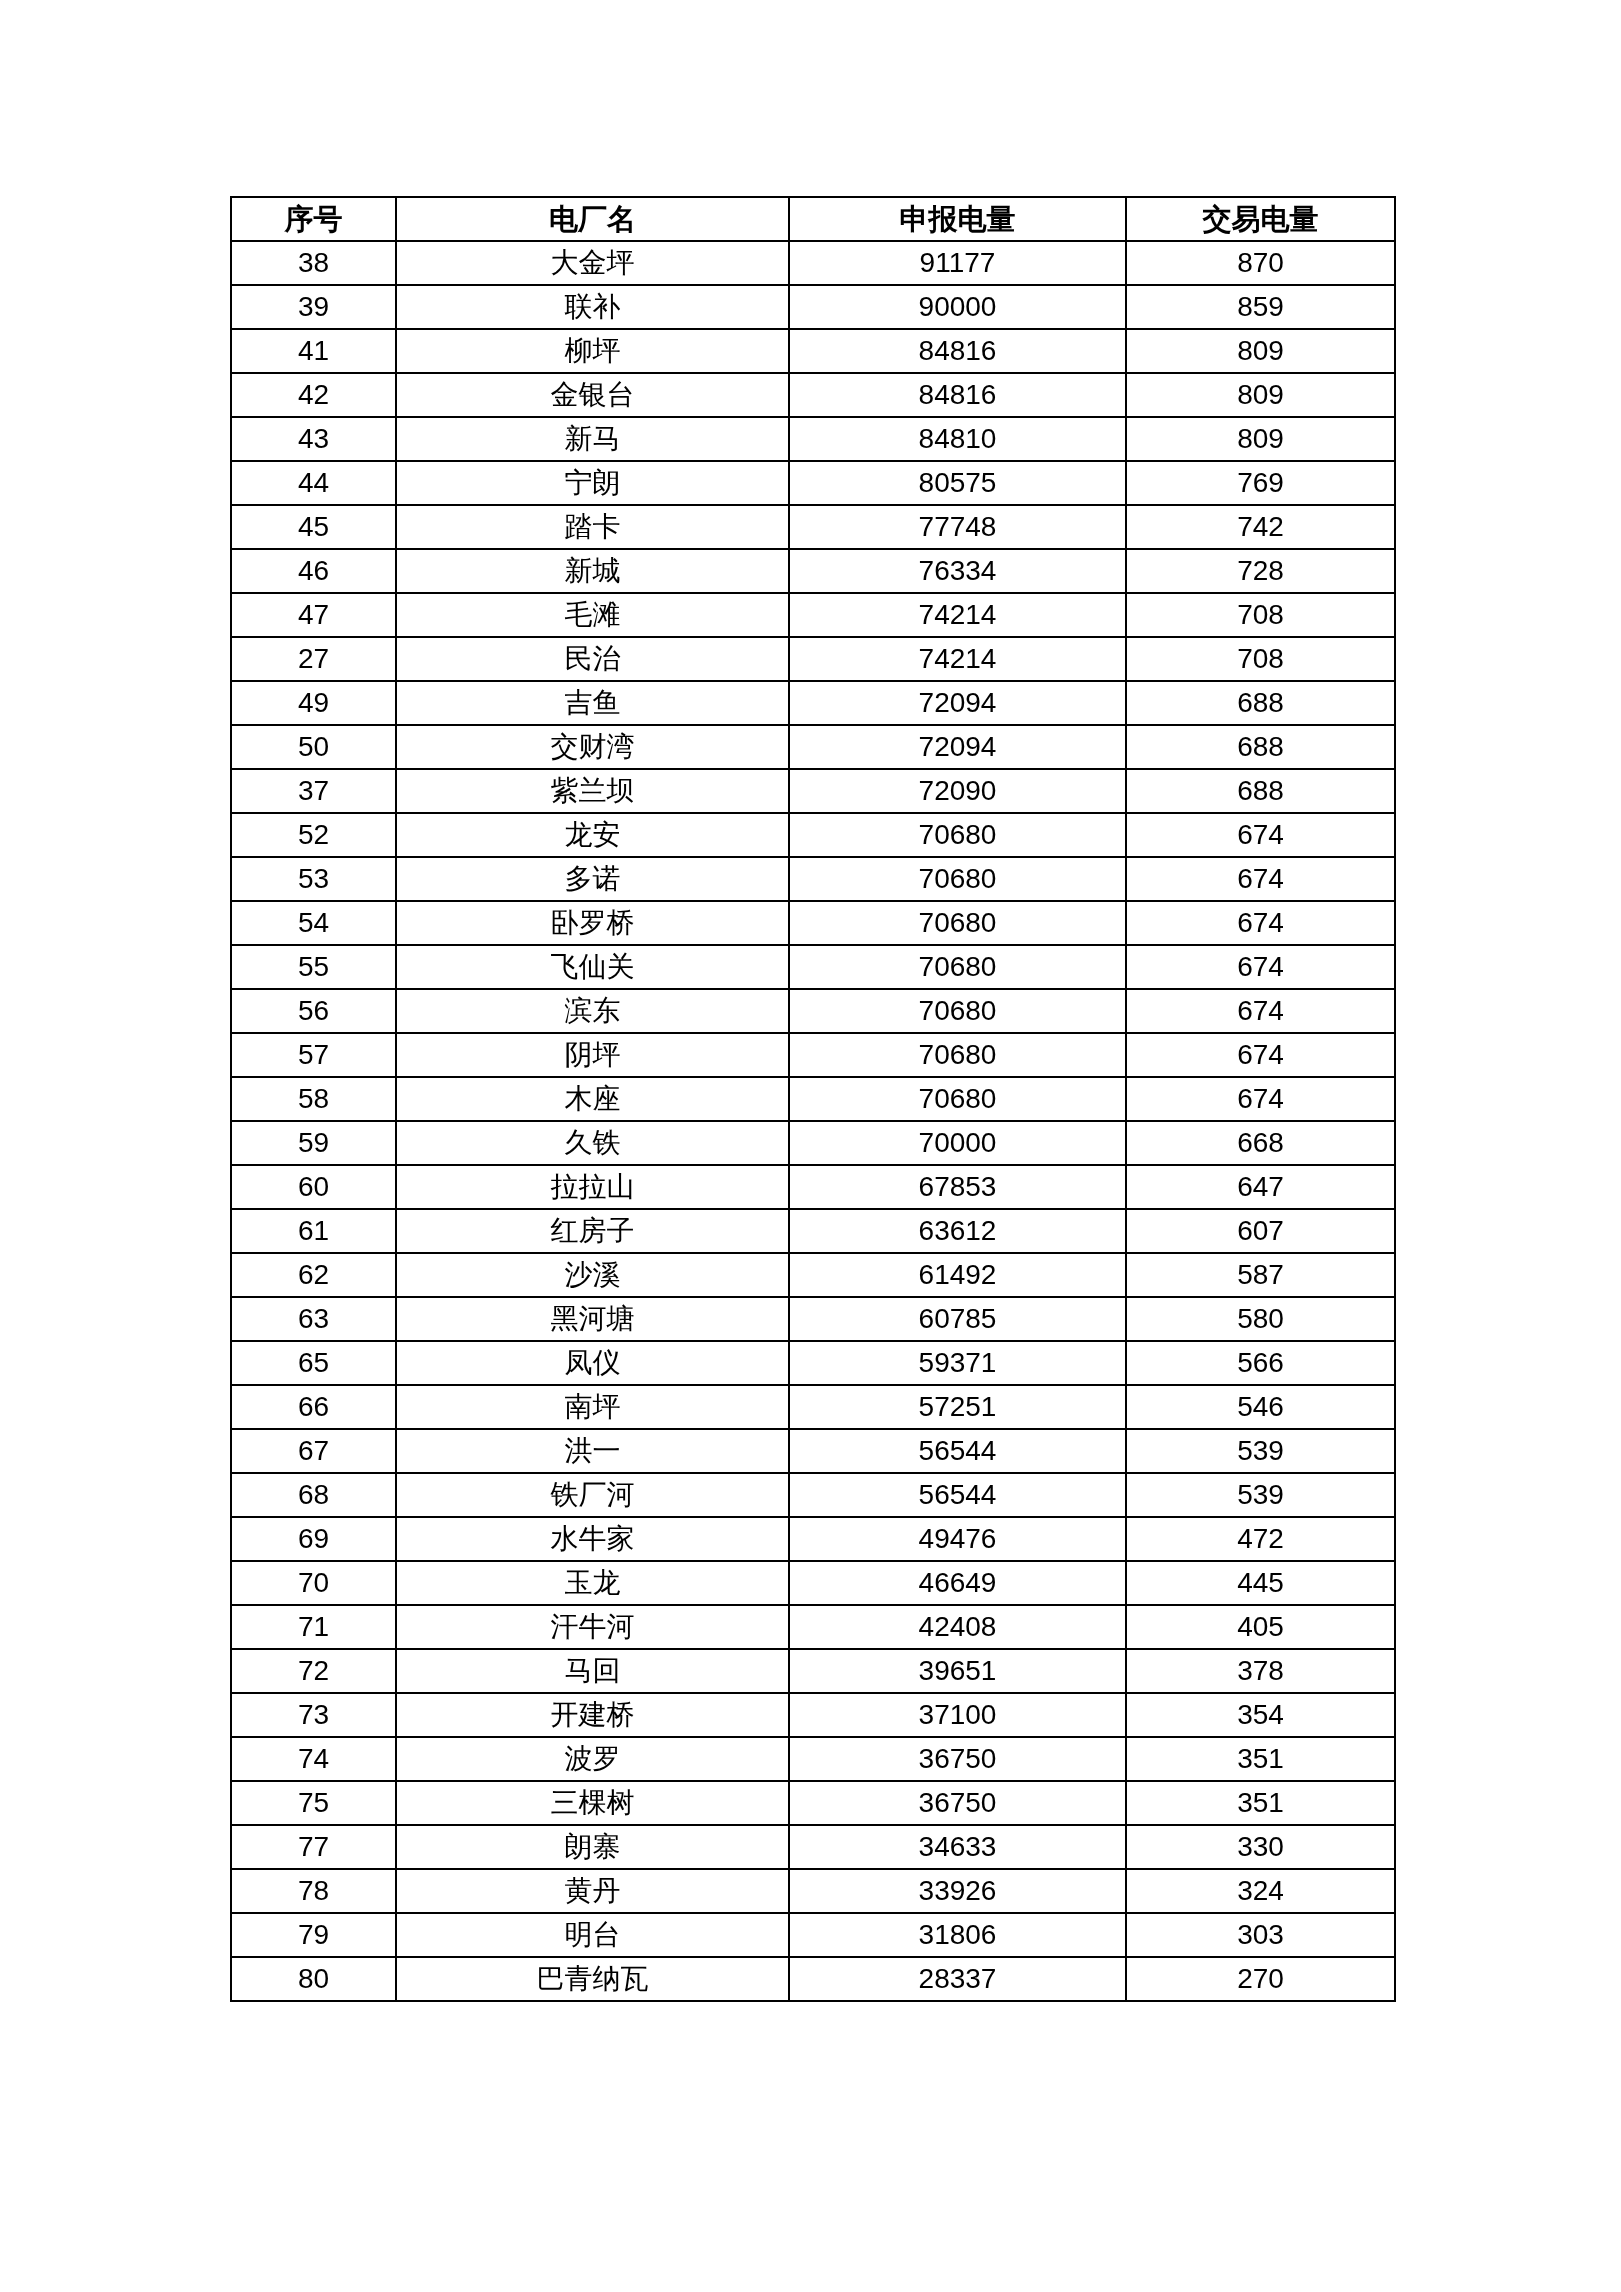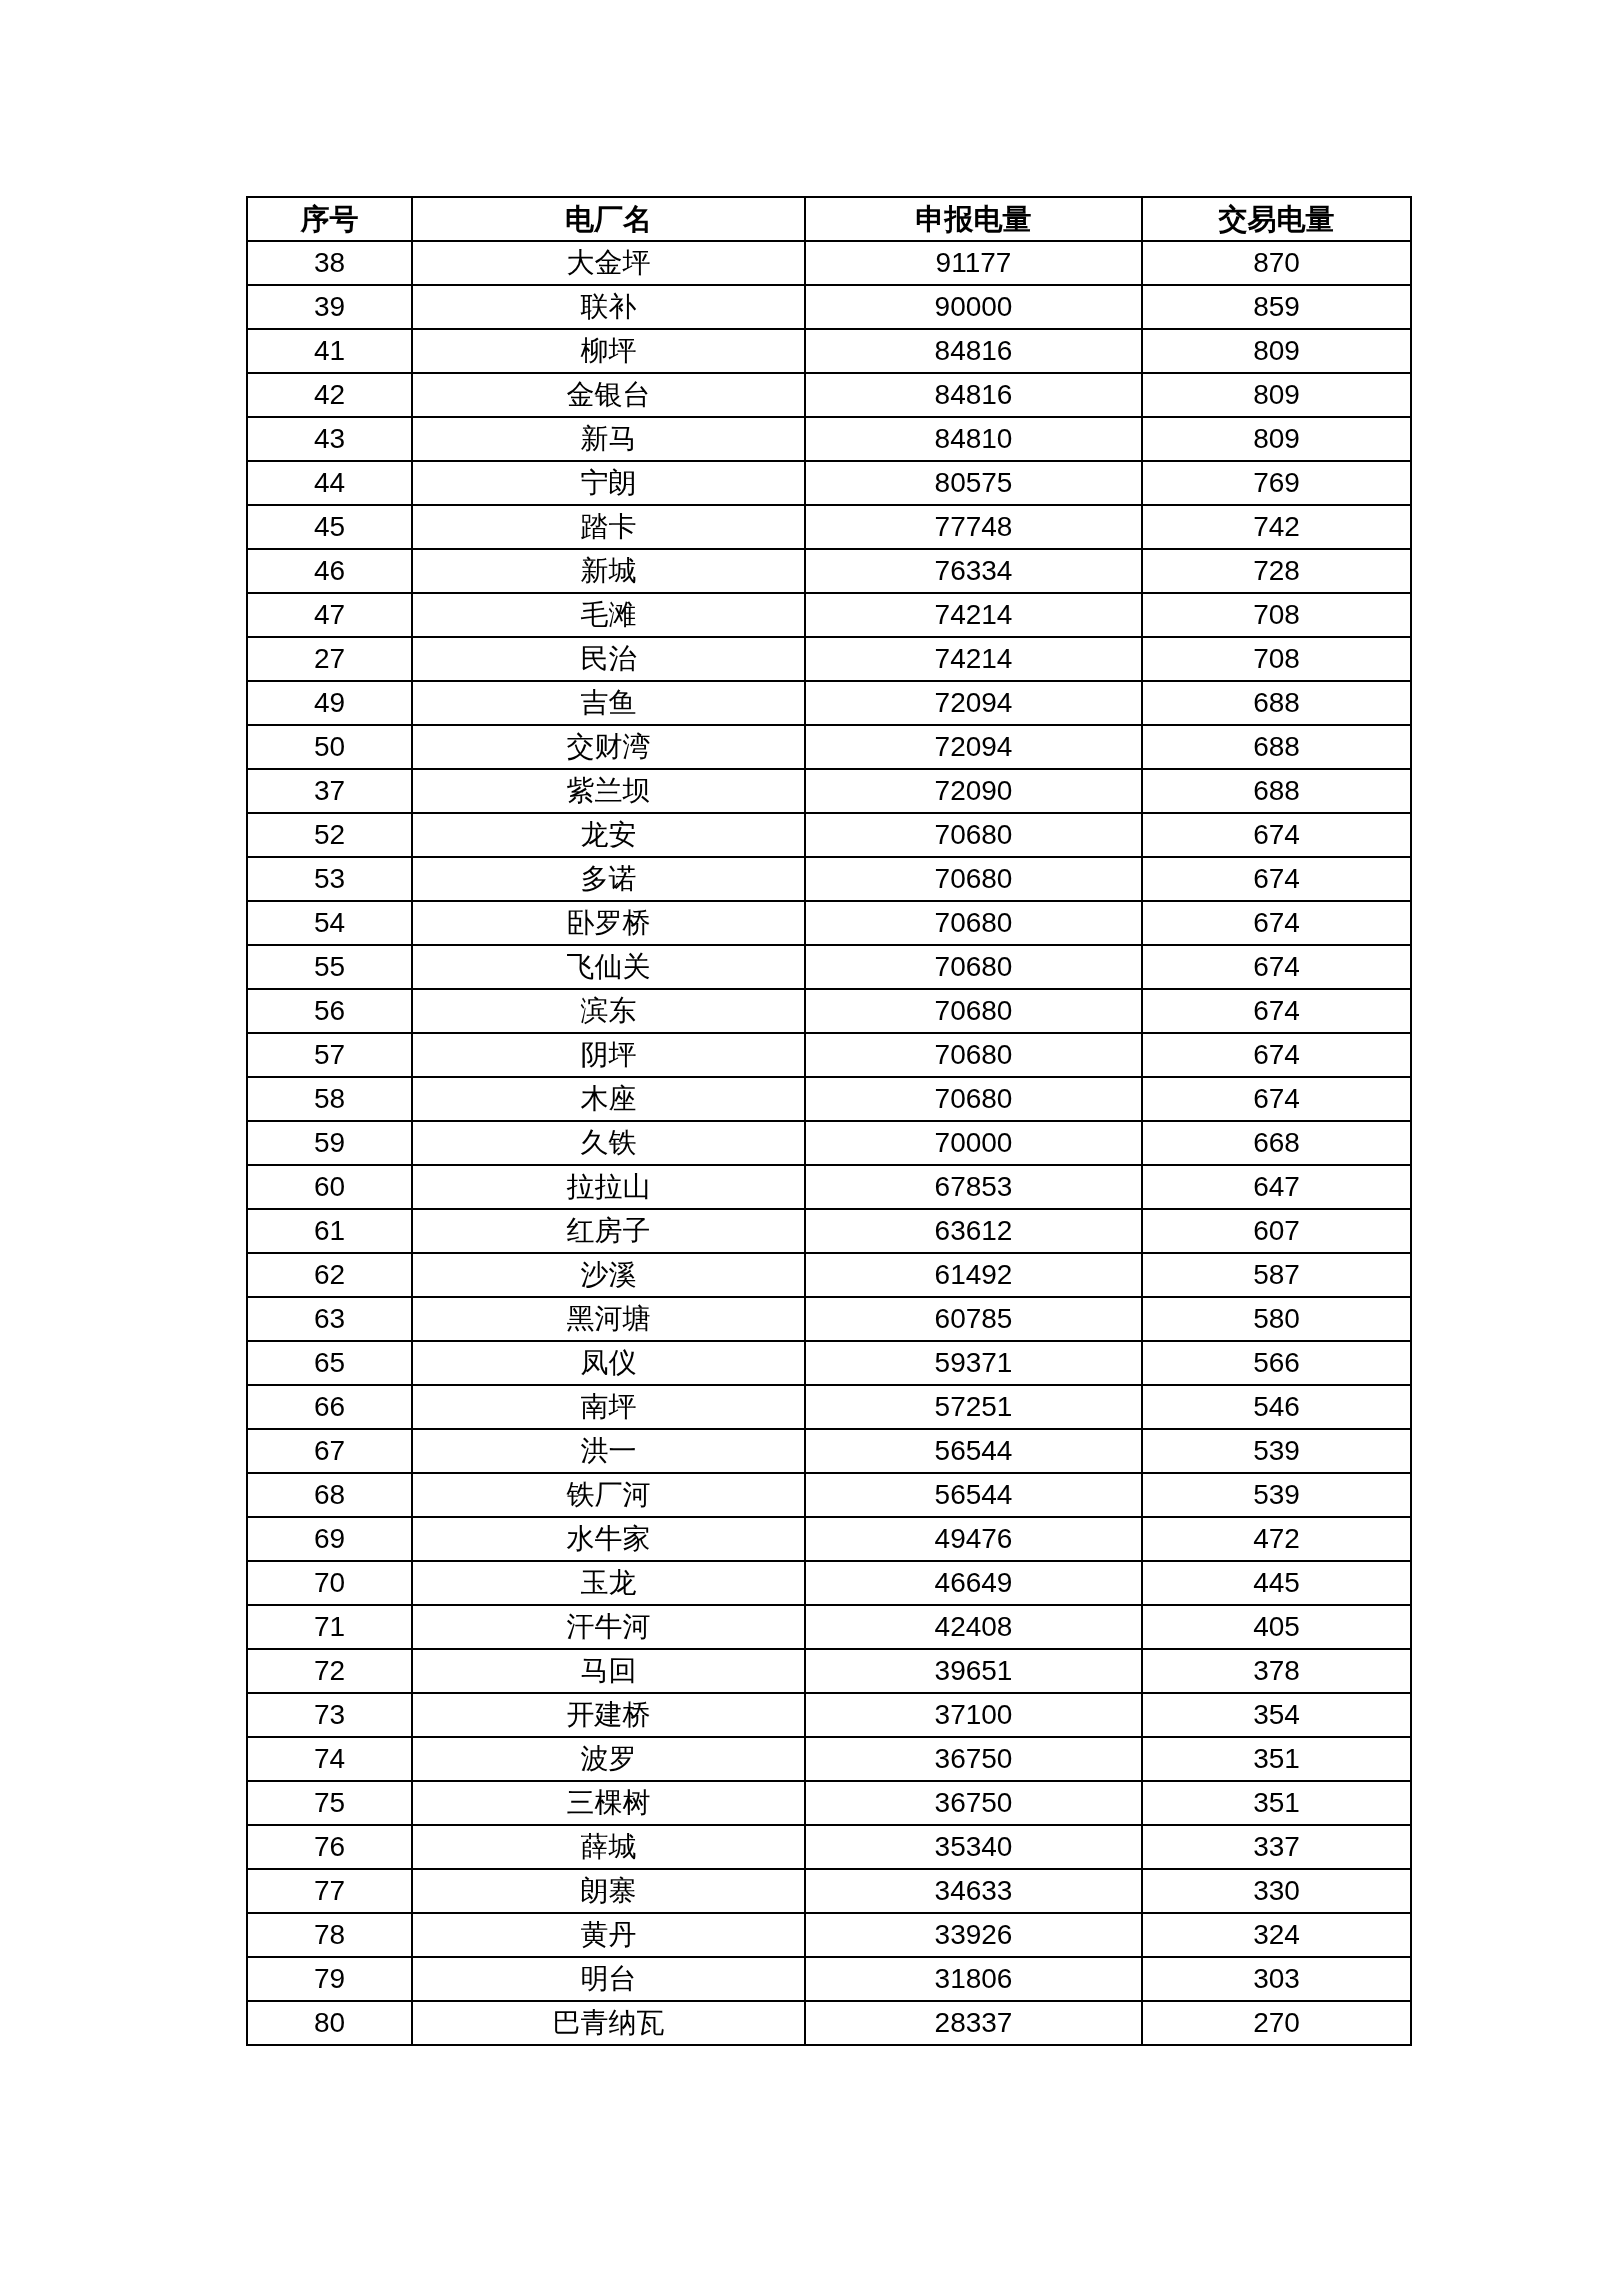--- a/index.html
+++ b/index.html
@@ -17,21 +17,21 @@
   .page {
     position: absolute;
     left: 0;
     top: 0;
     width: 1621px;
     height: 2293px;
     background: #ffffff;
   }
   .table-wrap {
     position: absolute;
-    left: 246px;
+    left: 230px;
     top: 196px;
   }
   table.data-table {
     border-collapse: collapse;
     table-layout: fixed;
     width: 1163px;
     border: 2.9px solid #000000;
   }
   col.c-index  { width: 165px; }
   col.c-name   { width: 393px; }
@@ -288,26 +288,20 @@
             <td>36750</td>
             <td>351</td>
           </tr>
           <tr>
             <td>75</td>
             <td>三棵树</td>
             <td>36750</td>
             <td>351</td>
           </tr>
           <tr>
-            <td>76</td>
-            <td>薛城</td>
-            <td>35340</td>
-            <td>337</td>
-          </tr>
-          <tr>
             <td>77</td>
             <td>朗寨</td>
             <td>34633</td>
             <td>330</td>
           </tr>
           <tr>
             <td>78</td>
             <td>黄丹</td>
             <td>33926</td>
             <td>324</td>

